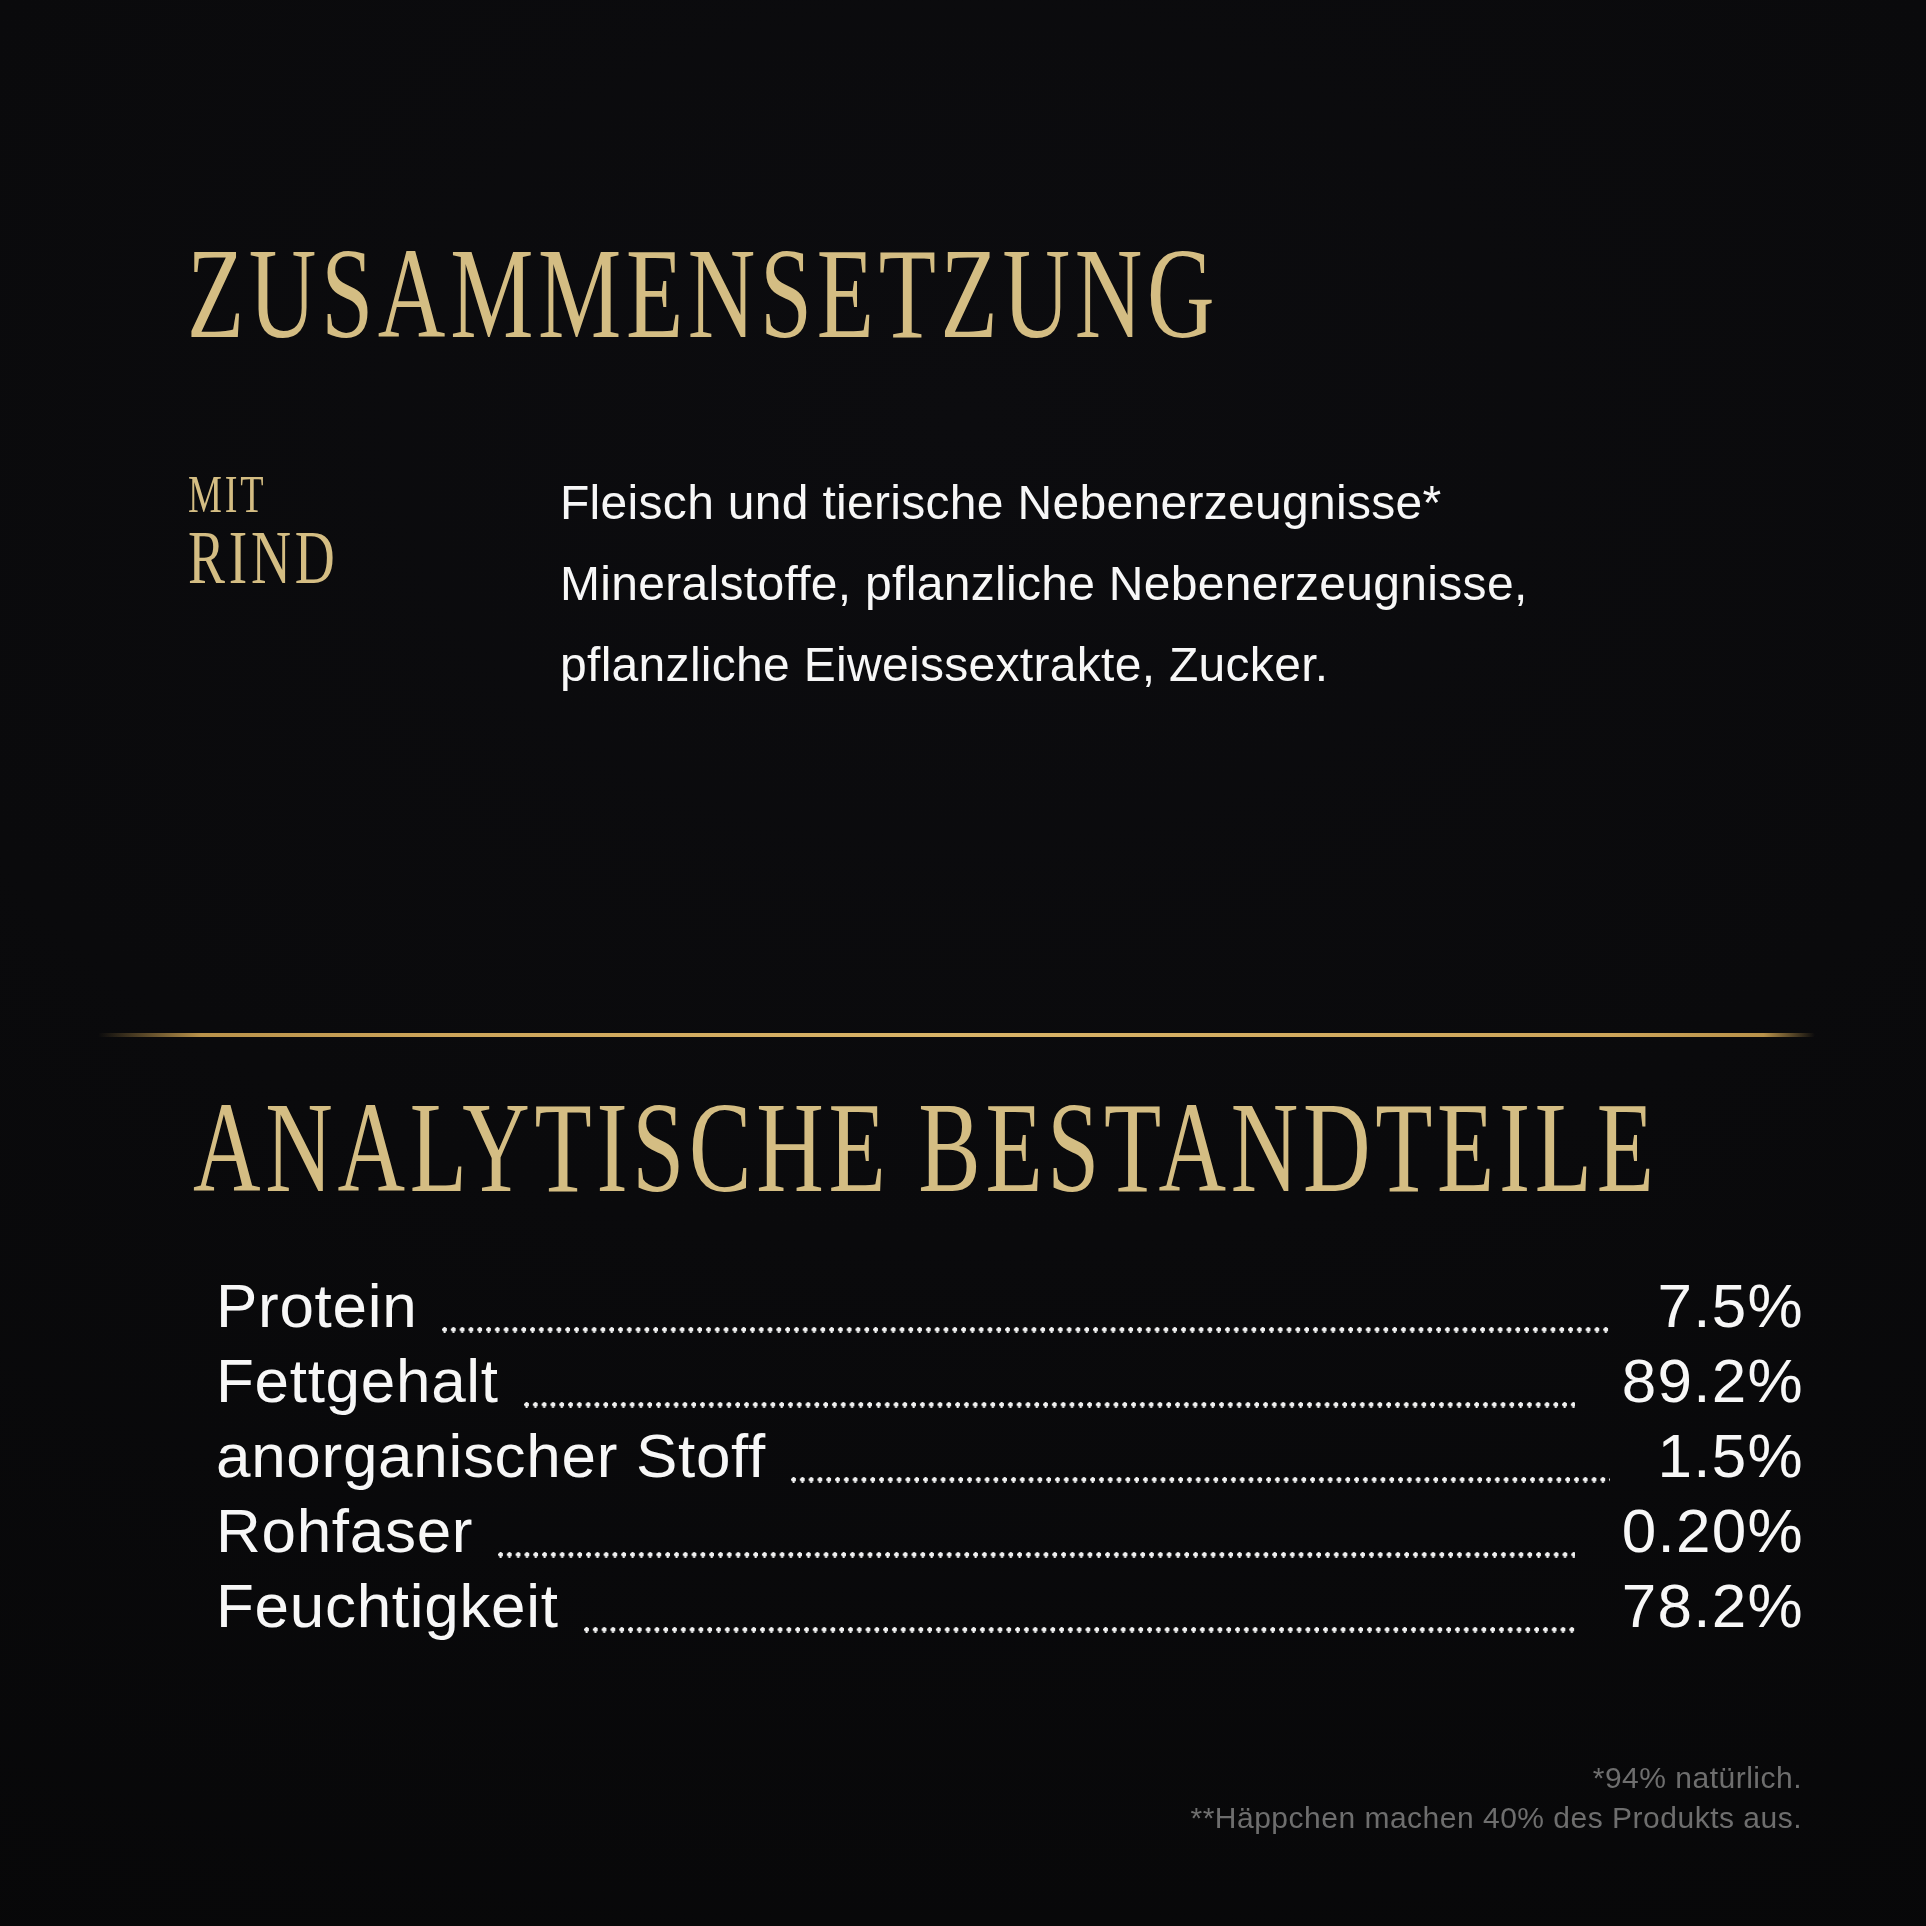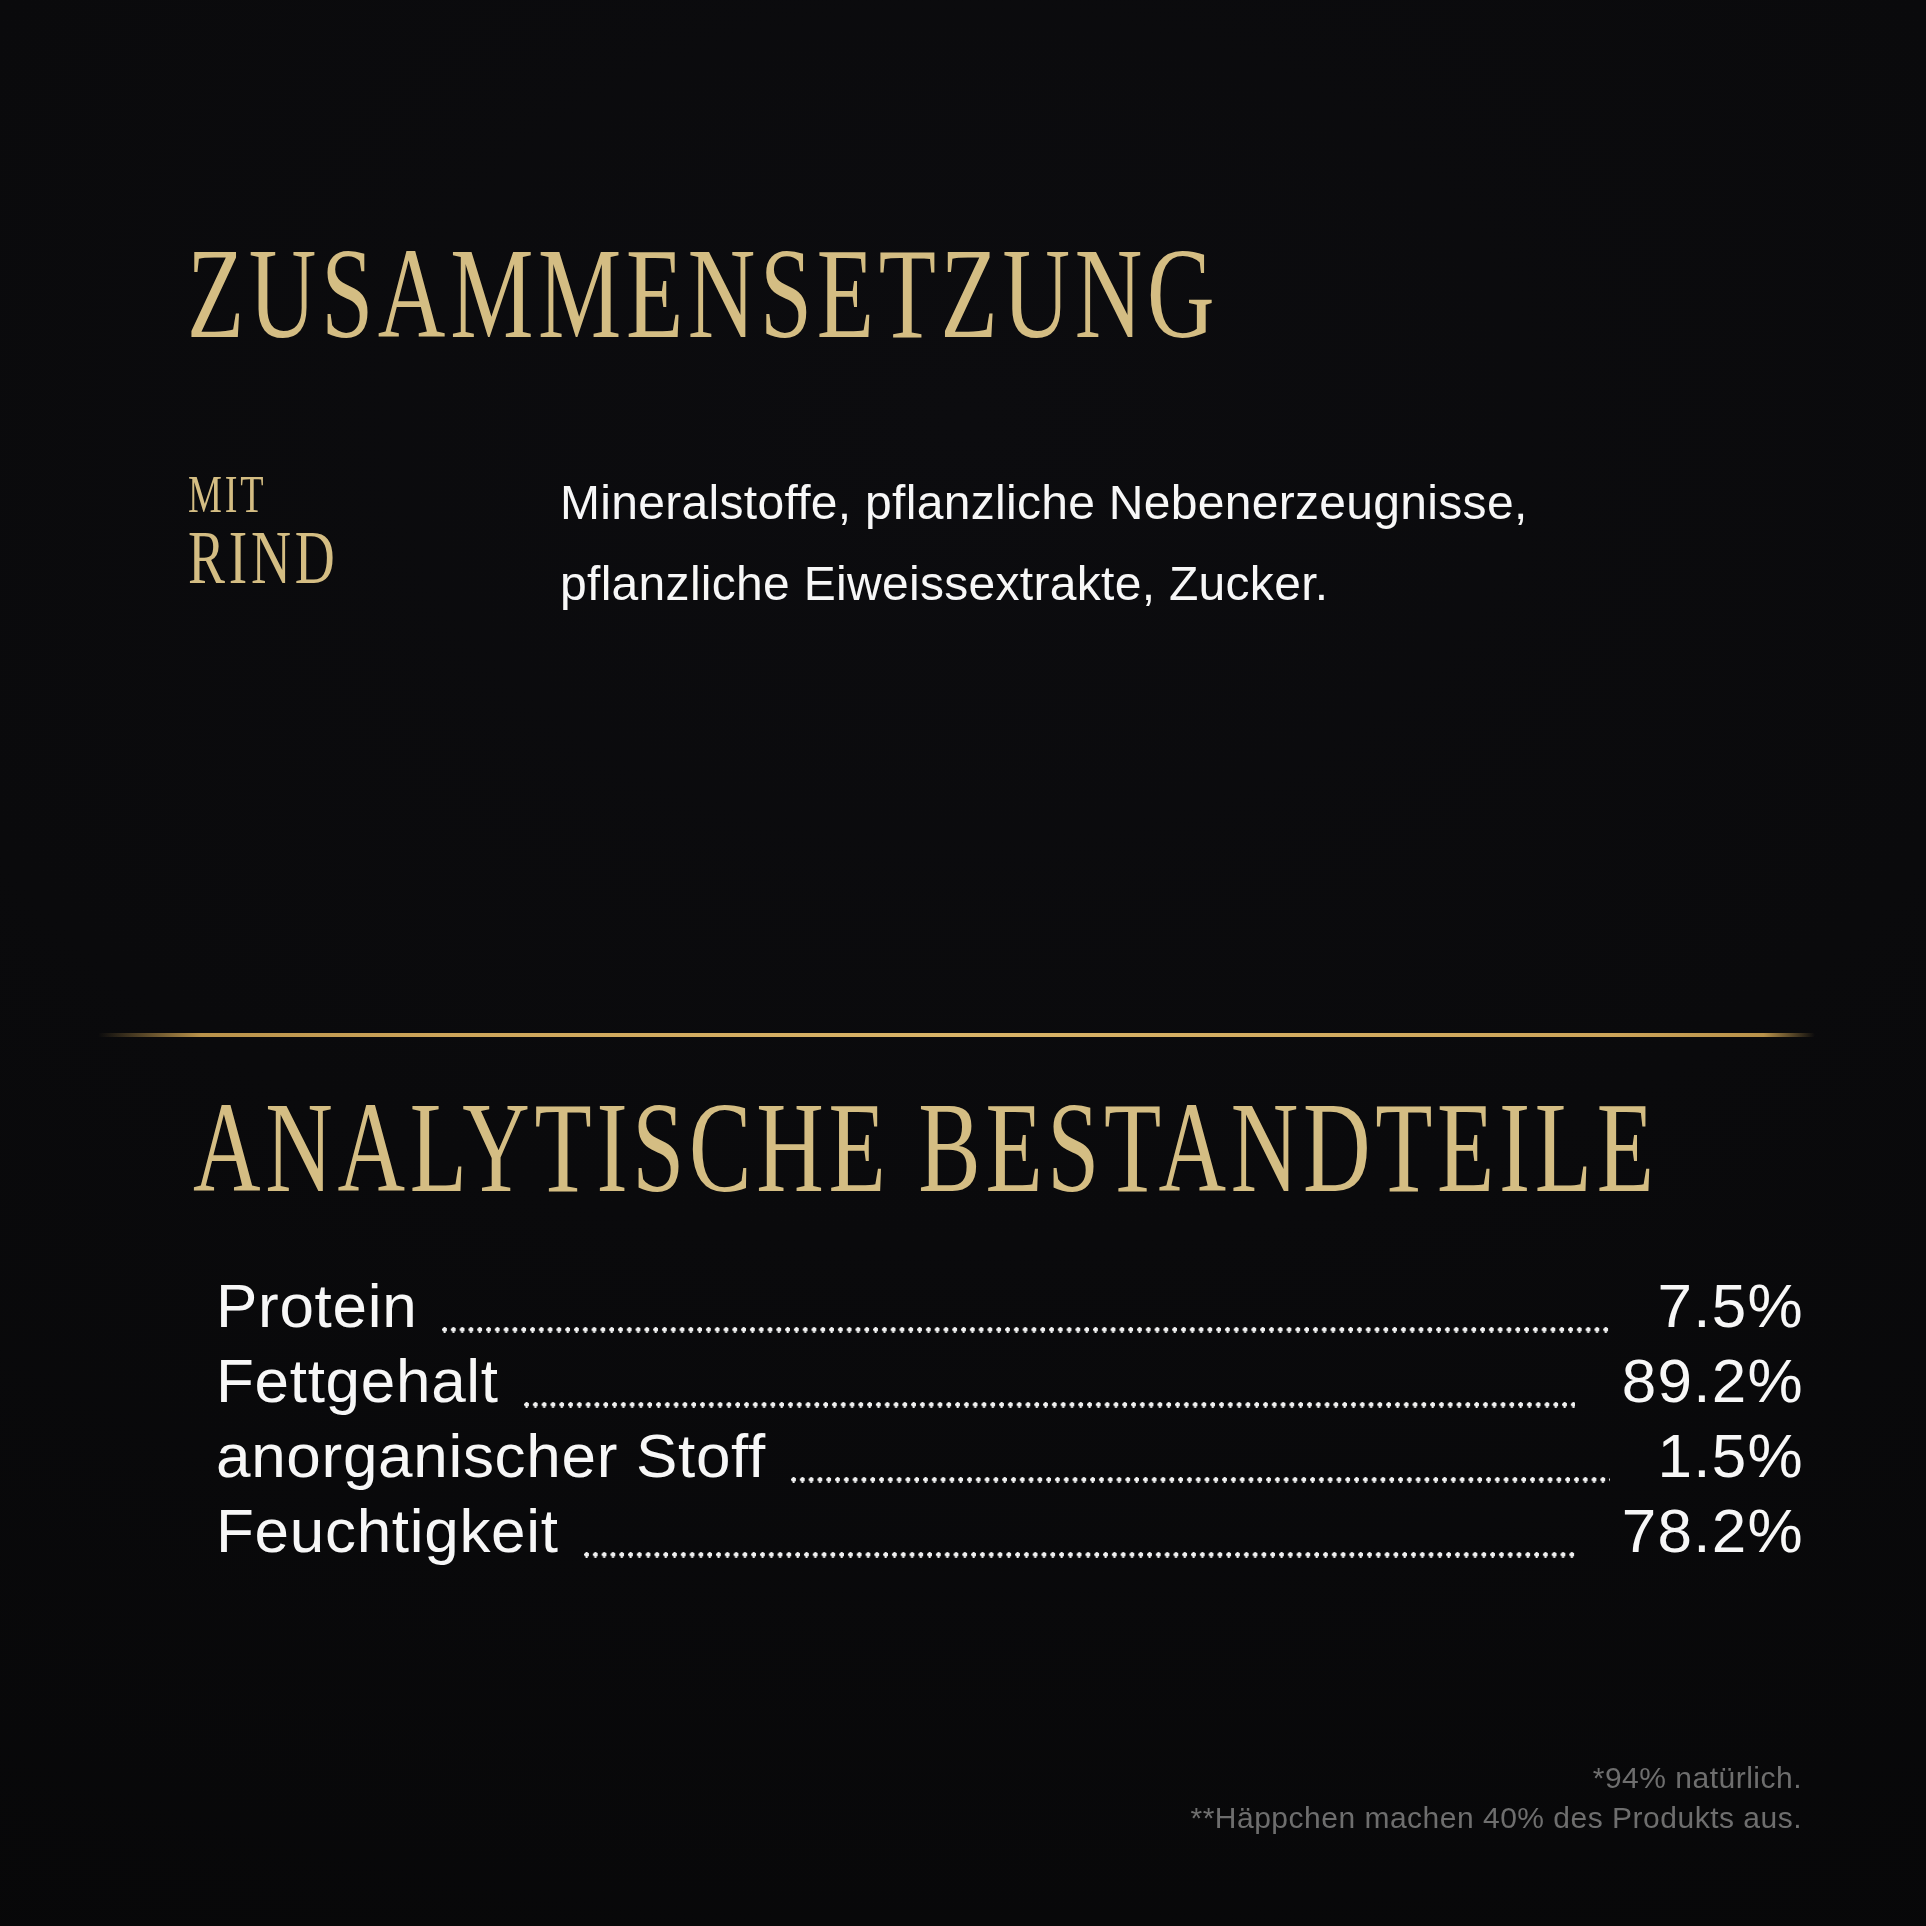--- a/index.html
+++ b/index.html
@@ -122,20 +122,21 @@
 <div class="stage">
 
   <section>
     <h1 class="gold-heading title-composition">ZUSAMMENSETZUNG</h1>
 
     <div class="variant-prefix">MIT</div>
     <div class="variant-name">RIND</div>
 
     <div class="ingredients">
 
+        <div class="ingredient-line">Fleisch und tierische Nebenerzeugnisse*</div>
 
 
         <div class="ingredient-line">Mineralstoffe, pflanzliche Nebenerzeugnisse,</div>
 
         <div class="ingredient-line">pflanzliche Eiweissextrakte, Zucker.</div>
       </div>
   </section>
 
   <div class="divider"></div>
 
@@ -155,20 +156,25 @@
           <span class="dots"></span>
           <span class="value">89.2%</span>
         </div>
 
         <div class="analysis-row">
           <span class="label">anorganischer Stoff</span>
           <span class="dots"></span>
           <span class="value">1.5%</span>
         </div>
 
+        <div class="analysis-row">
+          <span class="label">Rohfaser</span>
+          <span class="dots"></span>
+          <span class="value">0.20%</span>
+        </div>
 
         <div class="analysis-row">
           <span class="label">Feuchtigkeit</span>
           <span class="dots"></span>
           <span class="value">78.2%</span>
         </div>
       </div>
   </section>
 
   <div class="footnotes">

